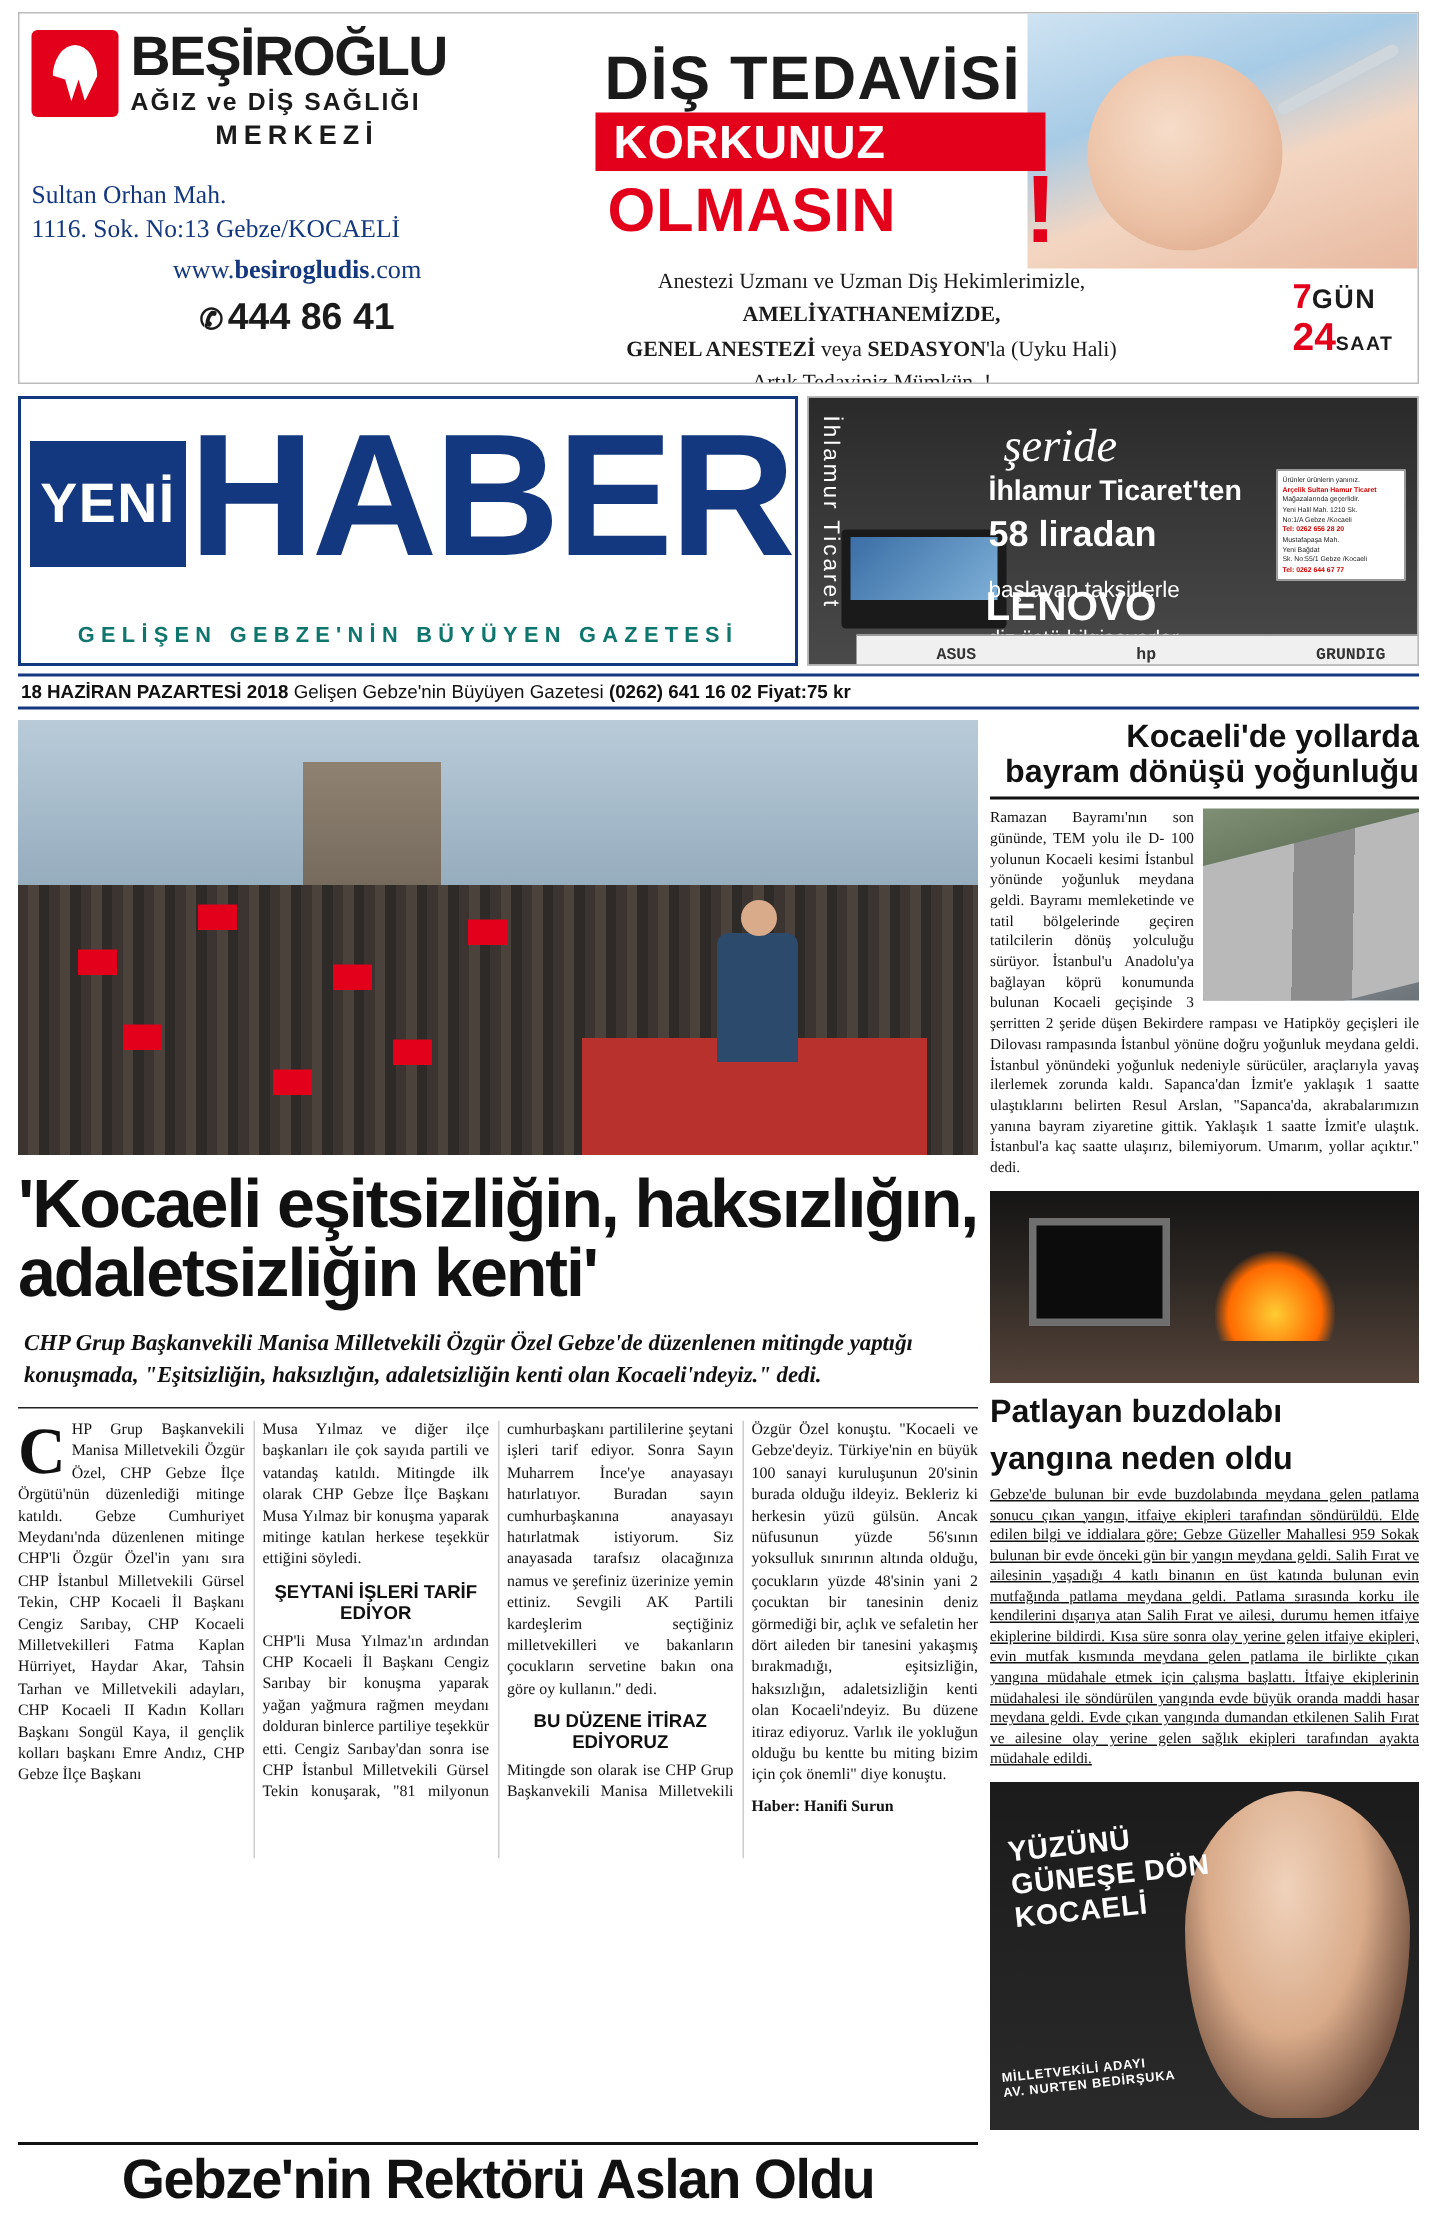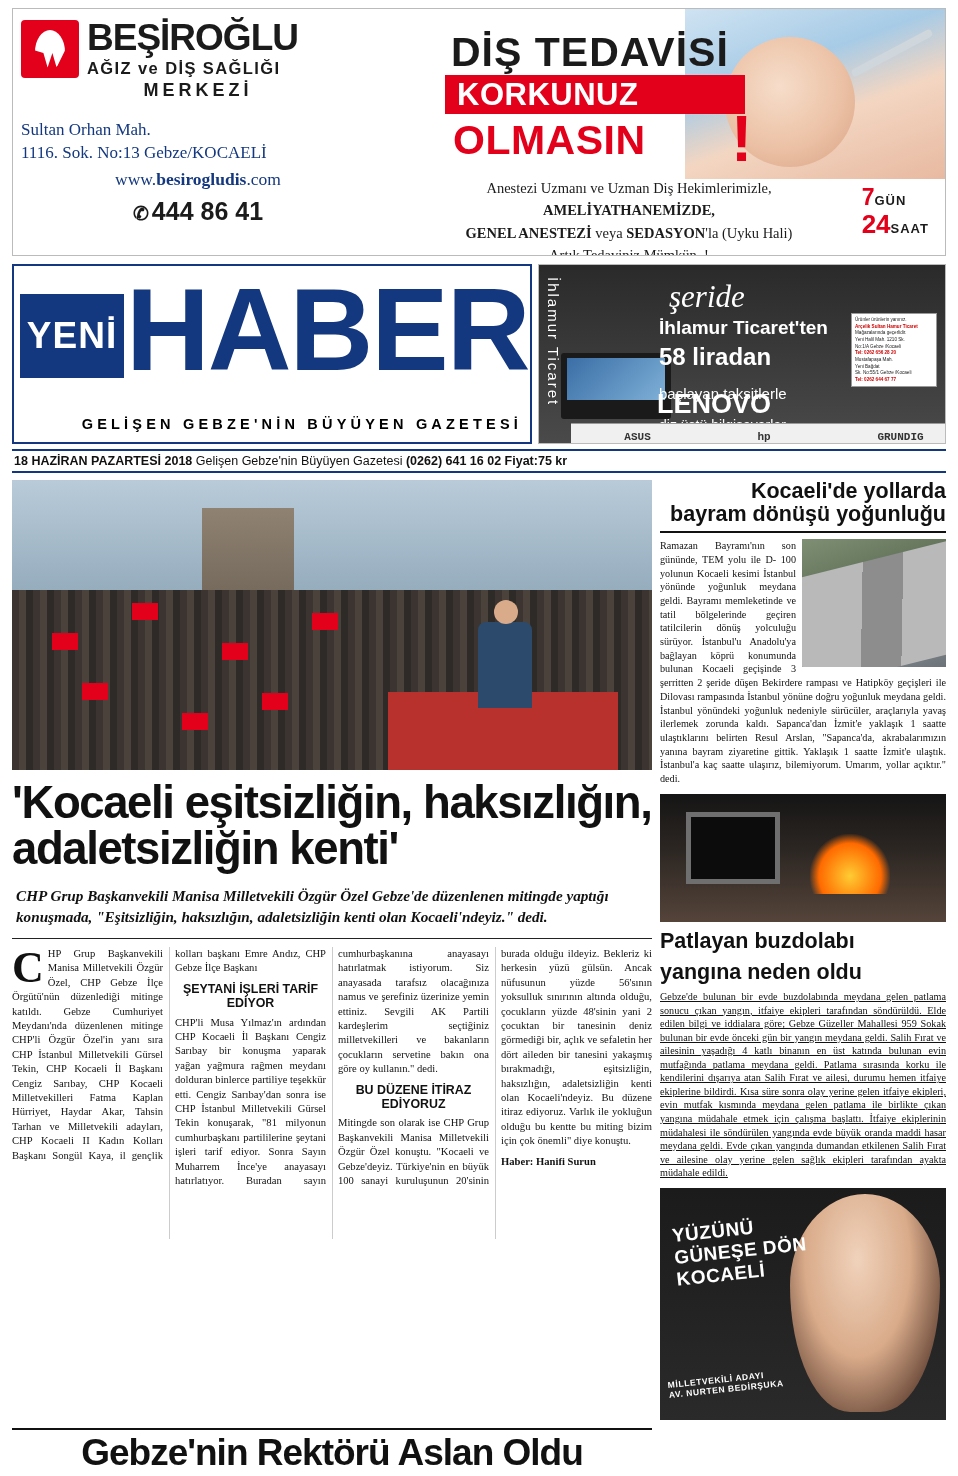--- a/index.html
+++ b/index.html
@@ -9,21 +9,21 @@
     background: #fff;
     font-family: "Liberation Serif", serif;
     overflow: hidden;
     position: relative;
   }
   .page { width: 958px; height: 1476px; position: relative; padding: 8px 12px; }
 
   
   .topad {
     width: 934px; height: 248px; border: 1px solid #bbb;
-    display: flex; position: relative; overflow: hidden; background: #fff; gap: 48px;
+    display: flex; position: relative; overflow: hidden; background: #fff;
   }
   .topad-left { width: 370px; padding: 10px 8px 6px 8px; position: relative; }
   .topad-logo-row { display: flex; align-items: center; gap: 8px; }
   .tooth-badge {
     width: 58px; height: 58px; background: #e2001a; border-radius: 4px;
     position: relative; flex: 0 0 58px;
   }
   .tooth-badge::after {
     content: ""; position: absolute; left: 14px; top: 10px; width: 30px; height: 38px;
     background: #fff;
@@ -82,21 +82,21 @@
   .ad-lines {
     position: absolute; left: 18px; top: 168px; width: 360px; text-align: center;
     font-size: 14.5px; line-height: 1.55; color: #1b1b1b; font-family: "Liberation Serif", serif;
   }
   .ad-lines b { font-weight: bold; }
   .seven-gun {
     position: absolute; right: 16px; bottom: 18px; text-align: left;
     font-family: "Liberation Sans", sans-serif; line-height: 1;
   }
   .seven-gun .l1 { font-size: 23px; font-weight: bold; color: #e2001a; }
-  .seven-gun .l1 small { font-size: 13px; color: #1b1b1b; letter-spacing: 1px; }
+  .seven-gun .l1 small { font-size: 18px; color: #1b1b1b; letter-spacing: 1px; }
   .seven-gun .l2 { font-size: 26px; font-weight: bold; color: #e2001a; margin-top: 2px; }
   .seven-gun .l2 small { font-size: 13px; color: #1b1b1b; letter-spacing: 1px; }
   .child-photo {
     position: absolute; right: 0; top: 0; width: 260px; height: 170px;
     background: linear-gradient(160deg,#cfe3f2 0%, #a7cbe6 35%, #f3d6c2 60%, #e8b9a0 100%);
   }
   .child-photo::after {
     content:""; position:absolute; left:40px; top:28px; width:130px; height:130px;
     border-radius: 50%;
     background: radial-gradient(circle at 42% 38%, #f6ddca 0%, #ecc2a6 55%, #d9a183 100%);
@@ -119,23 +119,23 @@
     background: #14387f; color: #fff; font-family: "Liberation Sans", sans-serif;
     font-weight: bold; font-size: 37px; display: flex; align-items: center;
     justify-content: center; letter-spacing: 1px;
   }
   .haber-txt {
     position: absolute; left: 112px; top: 6px; font-family: "Liberation Sans", sans-serif;
     font-weight: bold; font-size: 116px; line-height: 1; color: #14387f;
     letter-spacing: -2px;
   }
   .mast-tag {
-    position: absolute; left: 8px; bottom: 10px; width: 500px; text-align: right;
+    position: absolute; left: 8px; bottom: 10px; width: 500px; text-align: center;
     font-family: "Liberation Sans", sans-serif; font-weight: bold; font-size: 14.5px;
-    color: #000000; letter-spacing: 4.2px;
+    color: #0f766e; letter-spacing: 4.2px;
   }
   .mast-right {
     flex: 1; border: 1px solid #bbb; position: relative; overflow: hidden;
     background: linear-gradient(180deg,#2a2a2a 0%, #4a4a4a 100%);
   }
   .mr-vert {
     position: absolute; left: 6px; top: 12px; writing-mode: vertical-rl;
     color: #fff; font-family: "Liberation Sans", sans-serif; font-size: 15px;
     letter-spacing: 2px;
   }
@@ -436,20 +436,21 @@
 
       <div class="headline-wrap">
         <div class="headline">'Kocaeli eşitsizliğin, haksızlığın,</div>
         <div class="headline">adaletsizliğin kenti'</div>
       </div>
       <div class="subhead">CHP Grup Başkanvekili Manisa Milletvekili Özgür Özel Gebze'de düzenlenen mitingde yaptığı konuşmada, "Eşitsizliğin, haksızlığın, adaletsizliğin kenti olan Kocaeli'ndeyiz." dedi.</div>
       <div class="hr-thin"></div>
 
       <div class="body-cols">
         <p class="dropcap">CHP Grup Başkanvekili Manisa Milletvekili Özgür Özel, CHP Gebze İlçe Örgütü'nün düzenlediği mitinge katıldı. Gebze Cumhuriyet Meydanı'nda düzenlenen mitinge CHP'li Özgür Özel'in yanı sıra CHP İstanbul Milletvekili Gürsel Tekin, CHP Kocaeli İl Başkanı Cengiz Sarıbay, CHP Kocaeli Milletvekilleri Fatma Kaplan Hürriyet, Haydar Akar, Tahsin Tarhan ve Milletvekili adayları, CHP Kocaeli II Kadın Kolları Başkanı Songül Kaya, il gençlik kolları başkanı Emre Andız, CHP Gebze İlçe Başkanı</p>
+        <p>Musa Yılmaz ve diğer ilçe başkanları ile çok sayıda partili ve vatandaş katıldı. Mitingde ilk olarak CHP Gebze İlçe Başkanı Musa Yılmaz bir konuşma yaparak mitinge katılan herkese teşekkür ettiğini söyledi.</p>
         <div class="subhd">ŞEYTANİ İŞLERİ TARİF EDİYOR</div>
         <p>CHP'li Musa Yılmaz'ın ardından CHP Kocaeli İl Başkanı Cengiz Sarıbay bir konuşma yaparak yağan yağmura rağmen meydanı dolduran binlerce partiliye teşekkür etti. Cengiz Sarıbay'dan sonra ise CHP İstanbul Milletvekili Gürsel Tekin konuşarak, "81 milyonun cumhurbaşkanı partililerine şeytani işleri tarif ediyor. Sonra Sayın Muharrem İnce'ye anayasayı hatırlatıyor. Buradan sayın cumhurbaşkanına anayasayı hatırlatmak istiyorum. Siz anayasada tarafsız olacağınıza namus ve şerefiniz üzerinize yemin ettiniz. Sevgili AK Partili kardeşlerim seçtiğiniz milletvekilleri ve bakanların çocukların servetine bakın ona göre oy kullanın." dedi.</p>
         <div class="subhd">BU DÜZENE İTİRAZ EDİYORUZ</div>
         <p>Mitingde son olarak ise CHP Grup Başkanvekili Manisa Milletvekili Özgür Özel konuştu. "Kocaeli ve Gebze'deyiz. Türkiye'nin en büyük 100 sanayi kuruluşunun 20'sinin burada olduğu ildeyiz. Bekleriz ki herkesin yüzü gülsün. Ancak nüfusunun yüzde 56'sının yoksulluk sınırının altında olduğu, çocukların yüzde 48'sinin yani 2 çocuktan bir tanesinin deniz görmediği bir, açlık ve sefaletin her dört aileden bir tanesini yakaşmış bırakmadığı, eşitsizliğin, haksızlığın, adaletsizliğin kenti olan Kocaeli'ndeyiz. Bu düzene itiraz ediyoruz. Varlık ile yokluğun olduğu bu kentte bu miting bizim için çok önemli" diye konuştu.</p>
         <p class="byline">Haber: Hanifi Surun</p>
       </div>
     </div>
 
     <div class="col-right">
       <div class="rt-title">Kocaeli'de yollarda</div>

